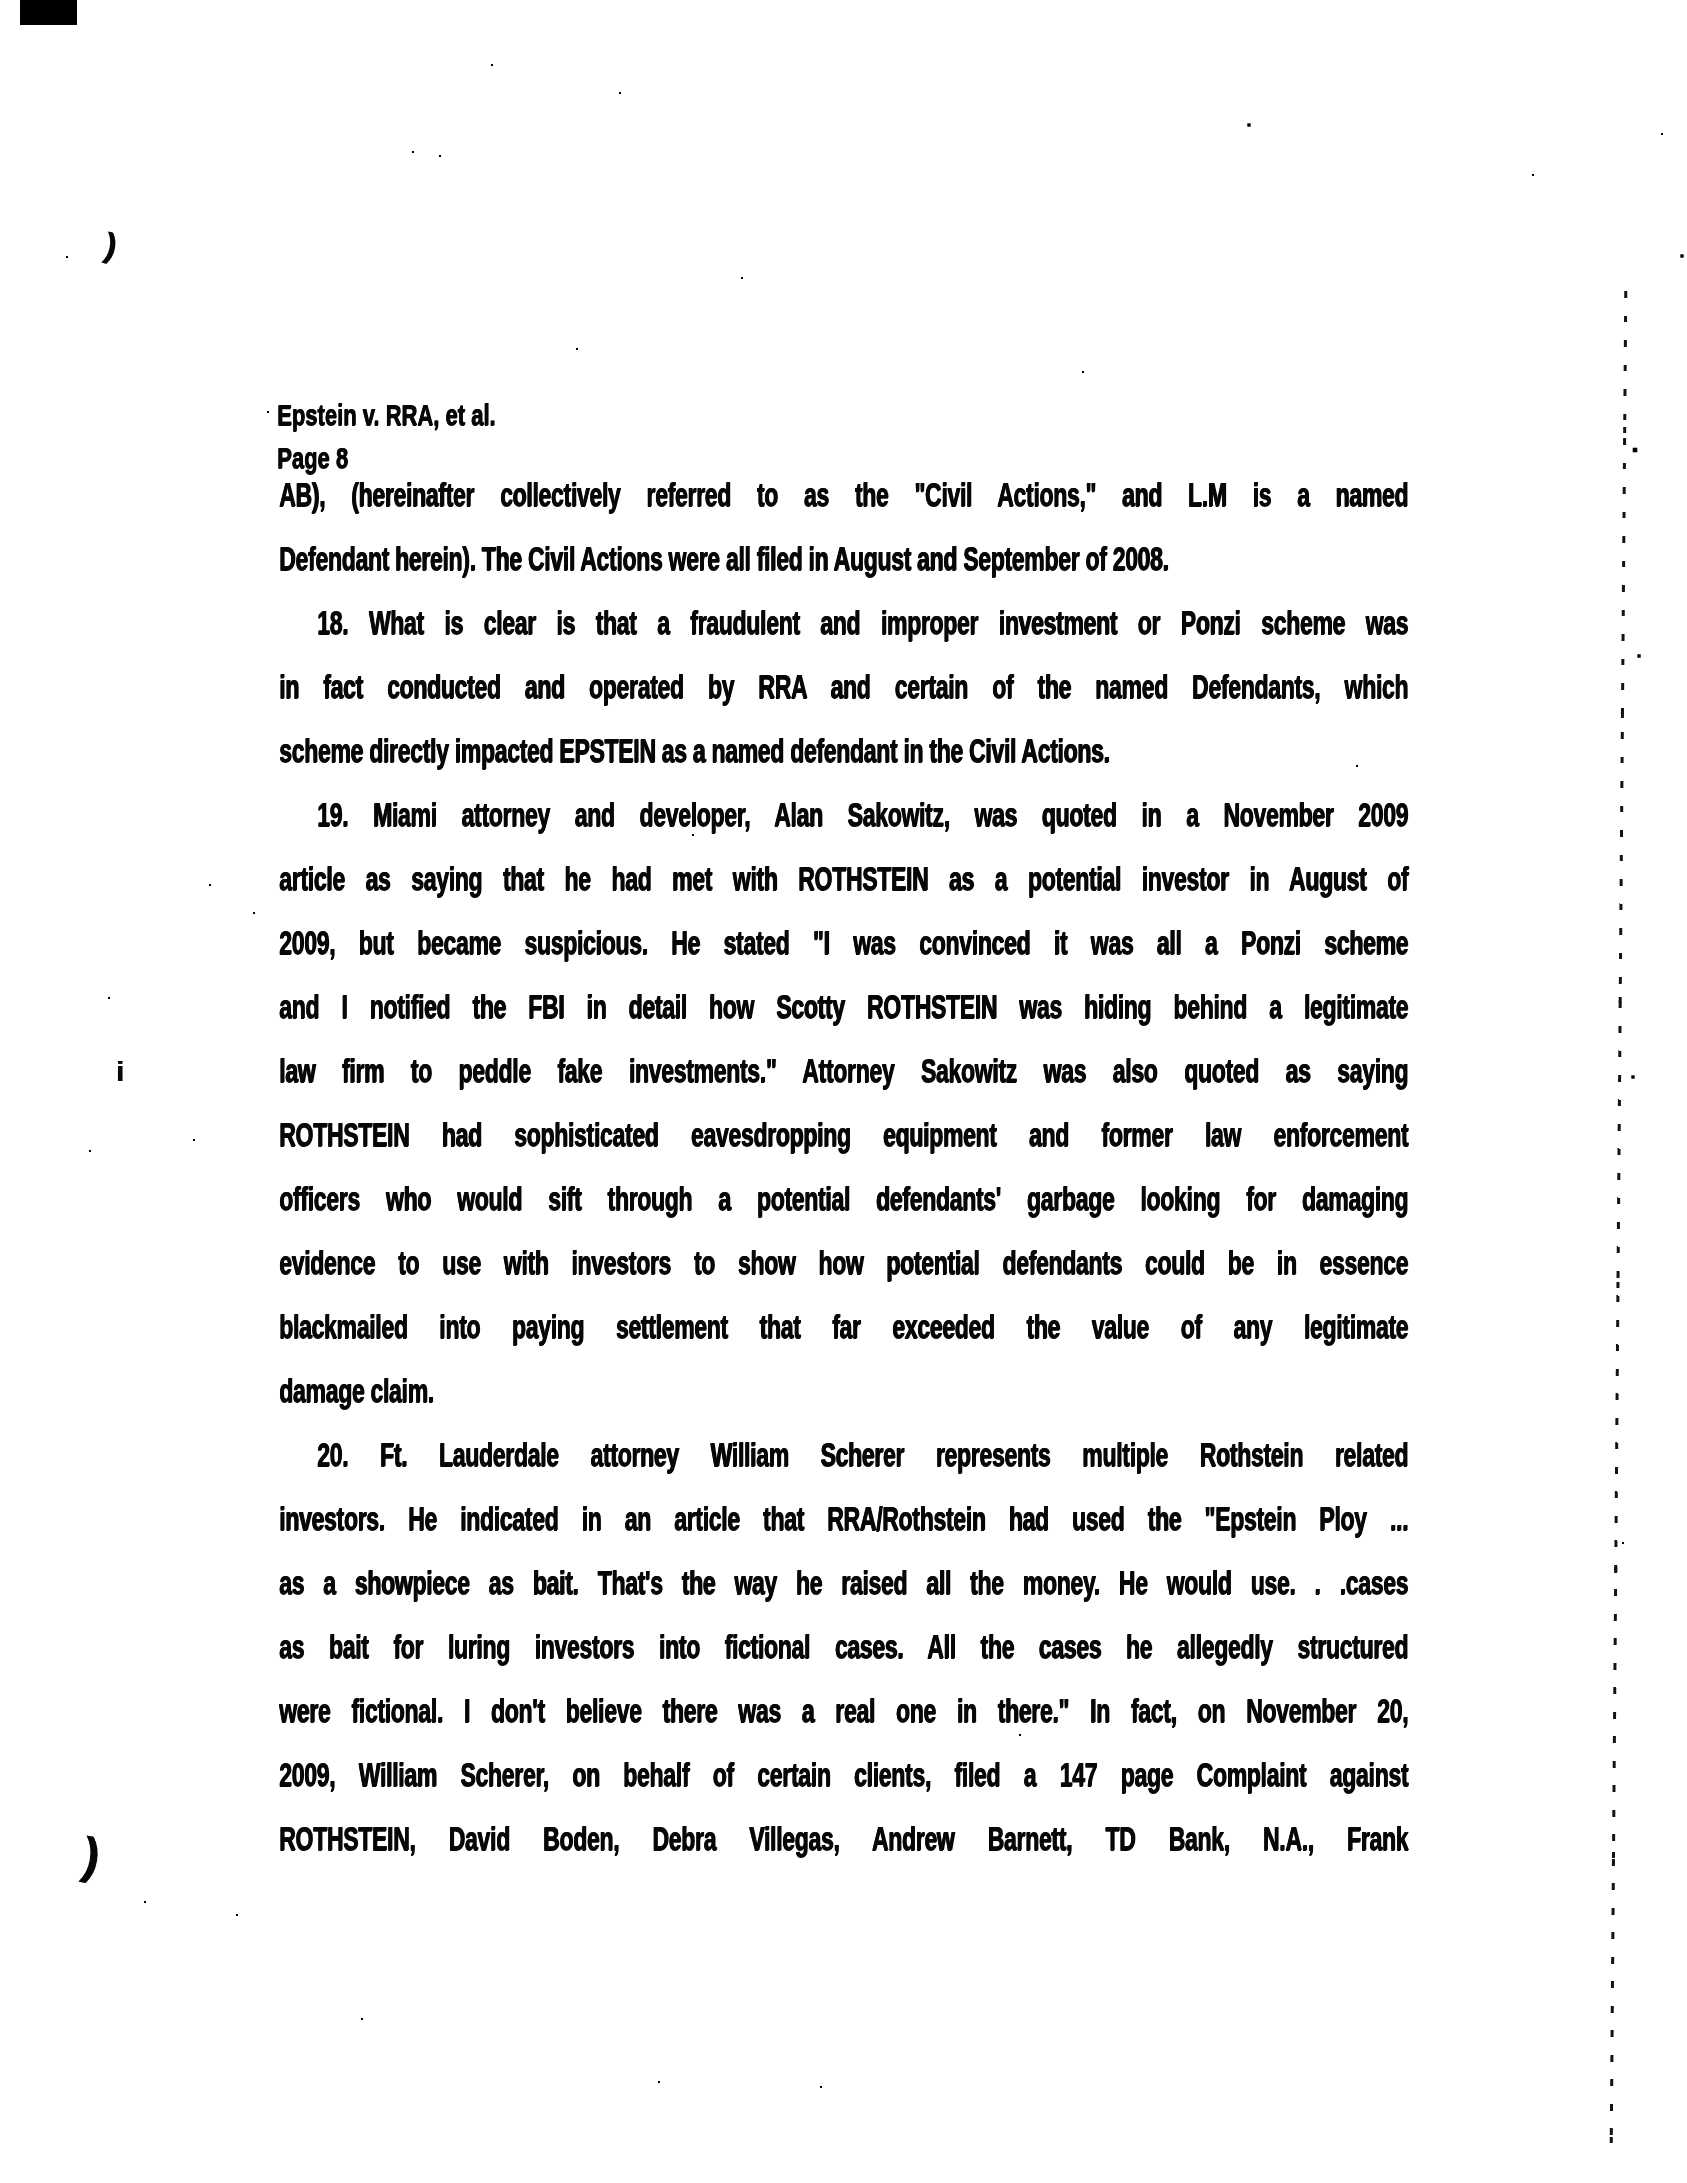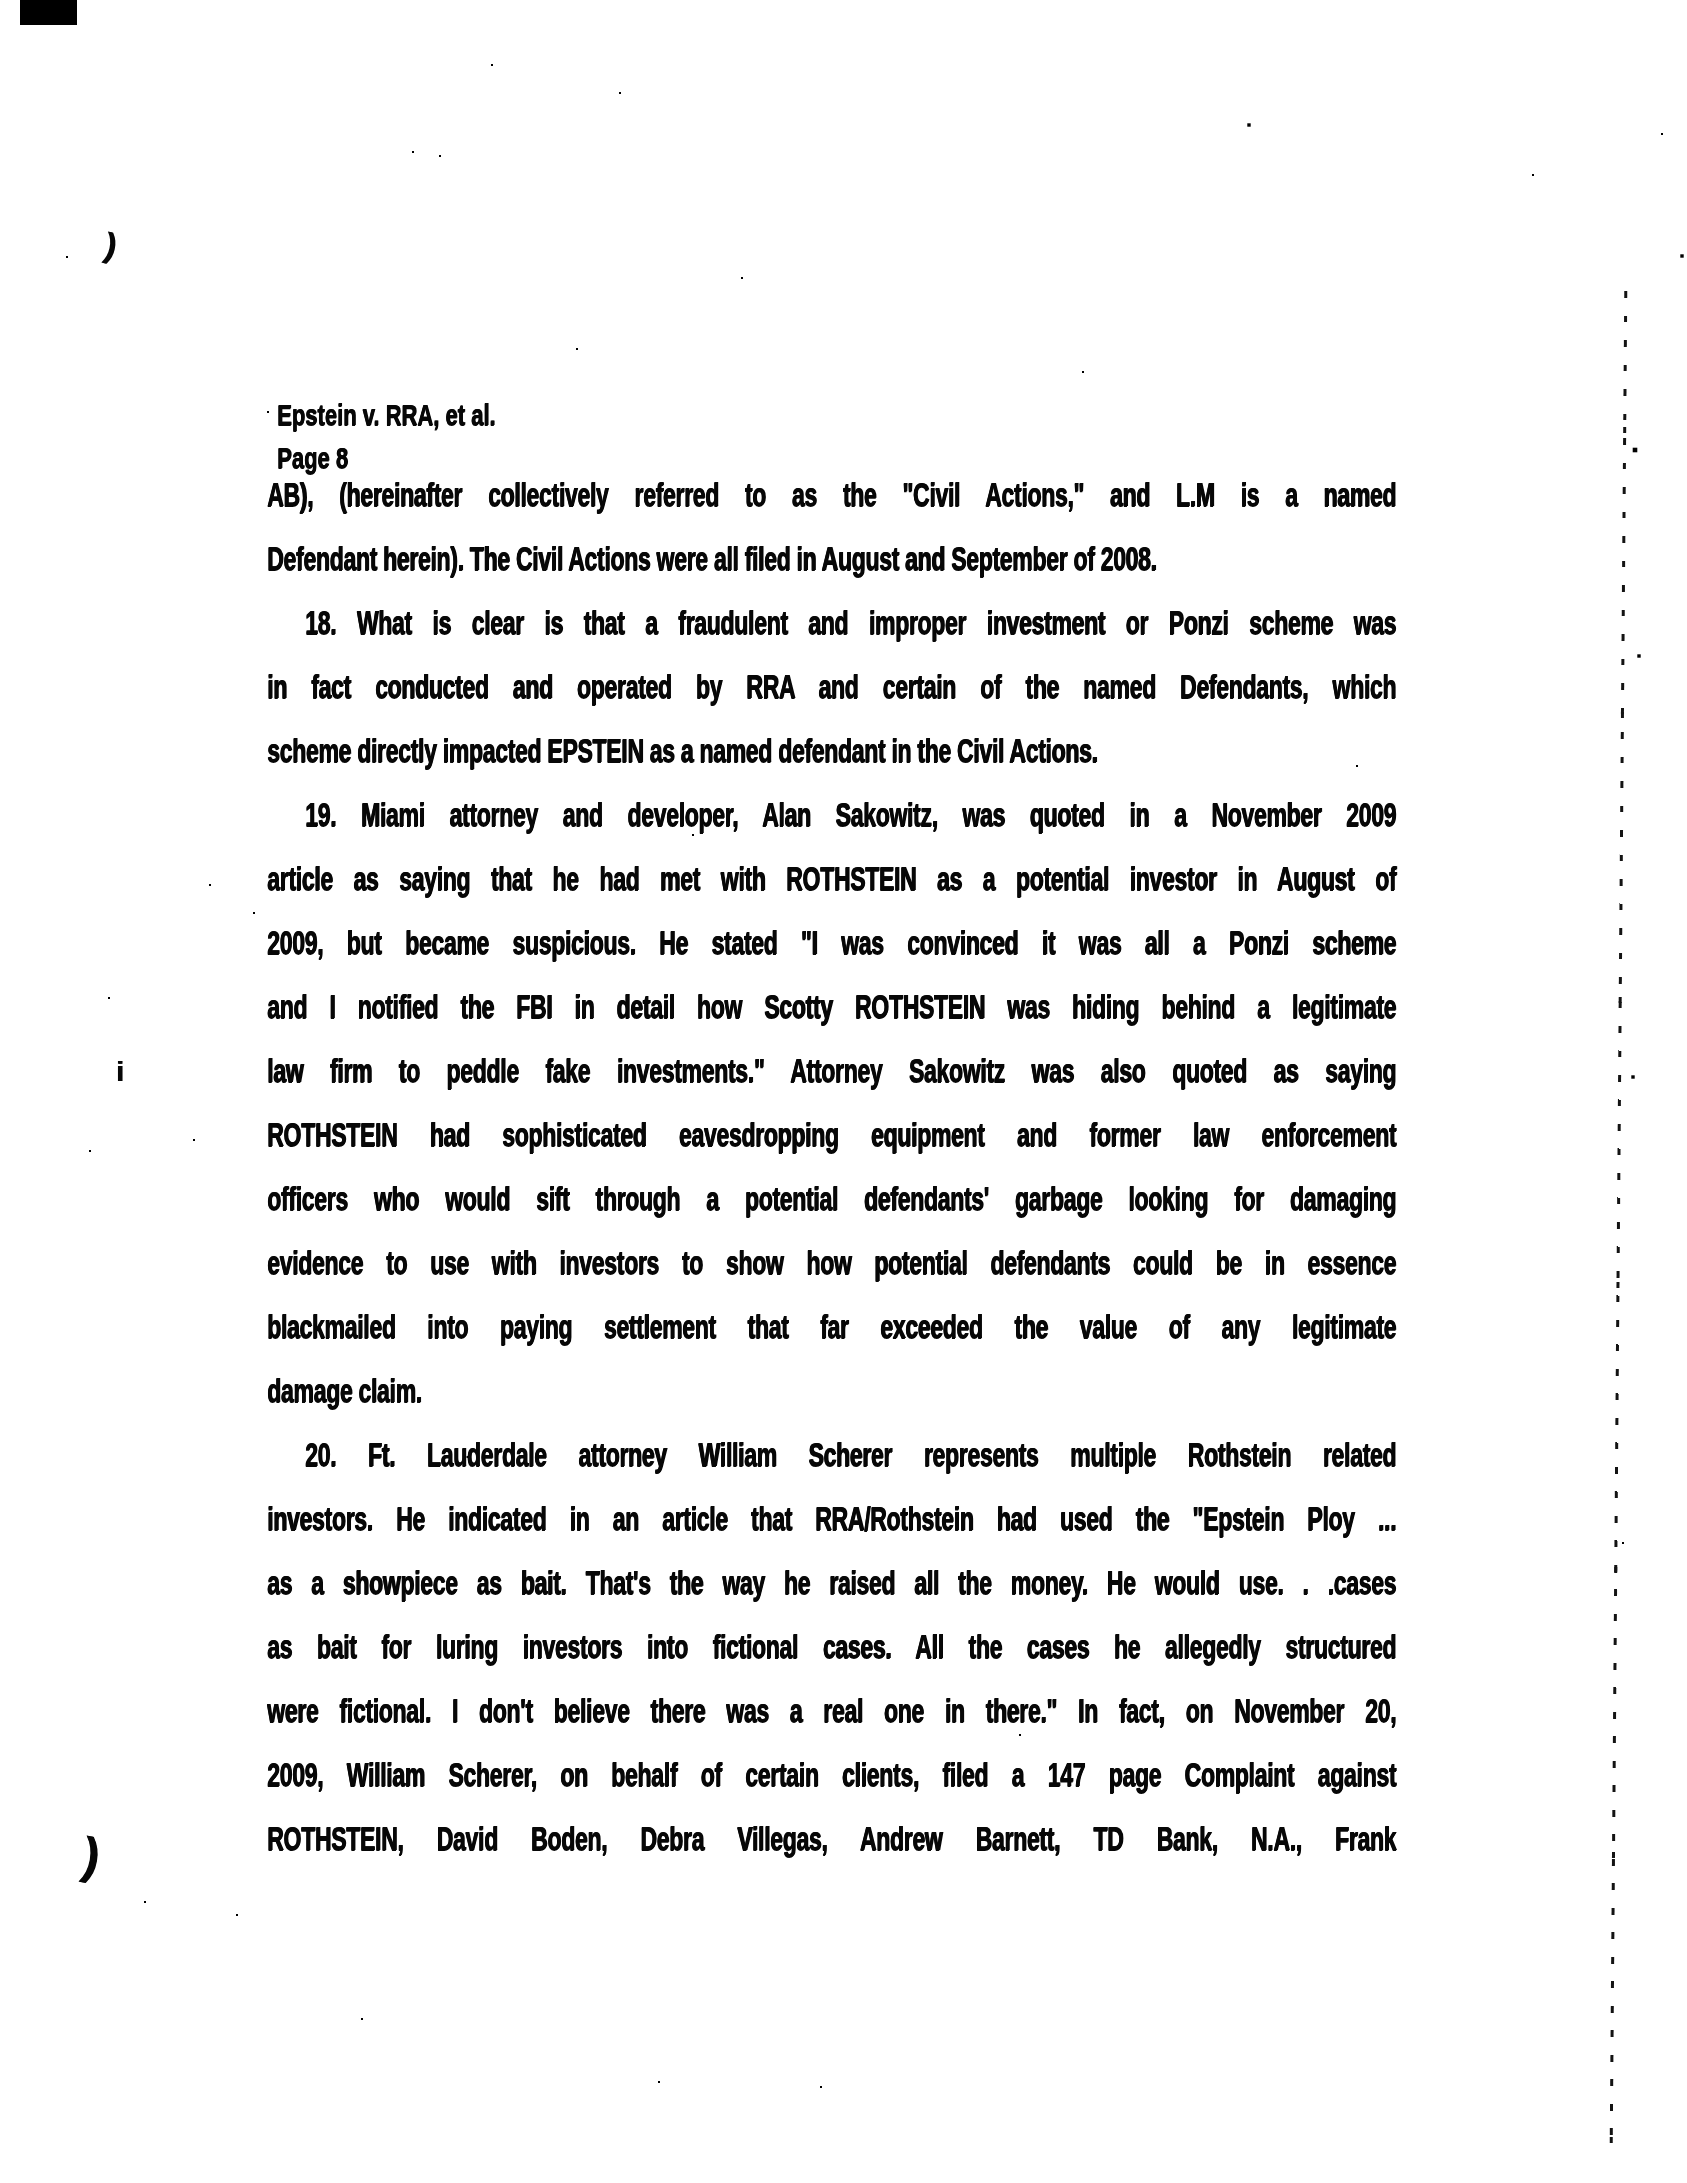--- a/index.html
+++ b/index.html
@@ -9,21 +9,21 @@
   }
   
   .hdr{
     position:absolute;left:277px;top:394px;
     font-size:22px;font-weight:700;line-height:32px;letter-spacing:0px;
     transform:scaleY(1.35);transform-origin:0 0;
     text-shadow:0.7px 0 0 currentColor, 0 0.4px 0 currentColor;
     white-space:nowrap;
   }
   
-  .doc-body{position:absolute;left:267px;top:463px;width:1129px;}
+  .doc-body{position:absolute;left:279px;top:463px;width:1129px;}
   .line{
     height:64px;line-height:64px;
     font-size:23px;font-weight:700;letter-spacing:-0.3px;
     text-align:justify;text-align-last:justify;
     transform:scaleY(1.42);transform-origin:0 50%;
     text-shadow:0.8px 0 0 currentColor, 0 0.4px 0 currentColor;
   }
   .endline{text-align:left;text-align-last:left;}
   .indent{text-indent:38px;}
   

